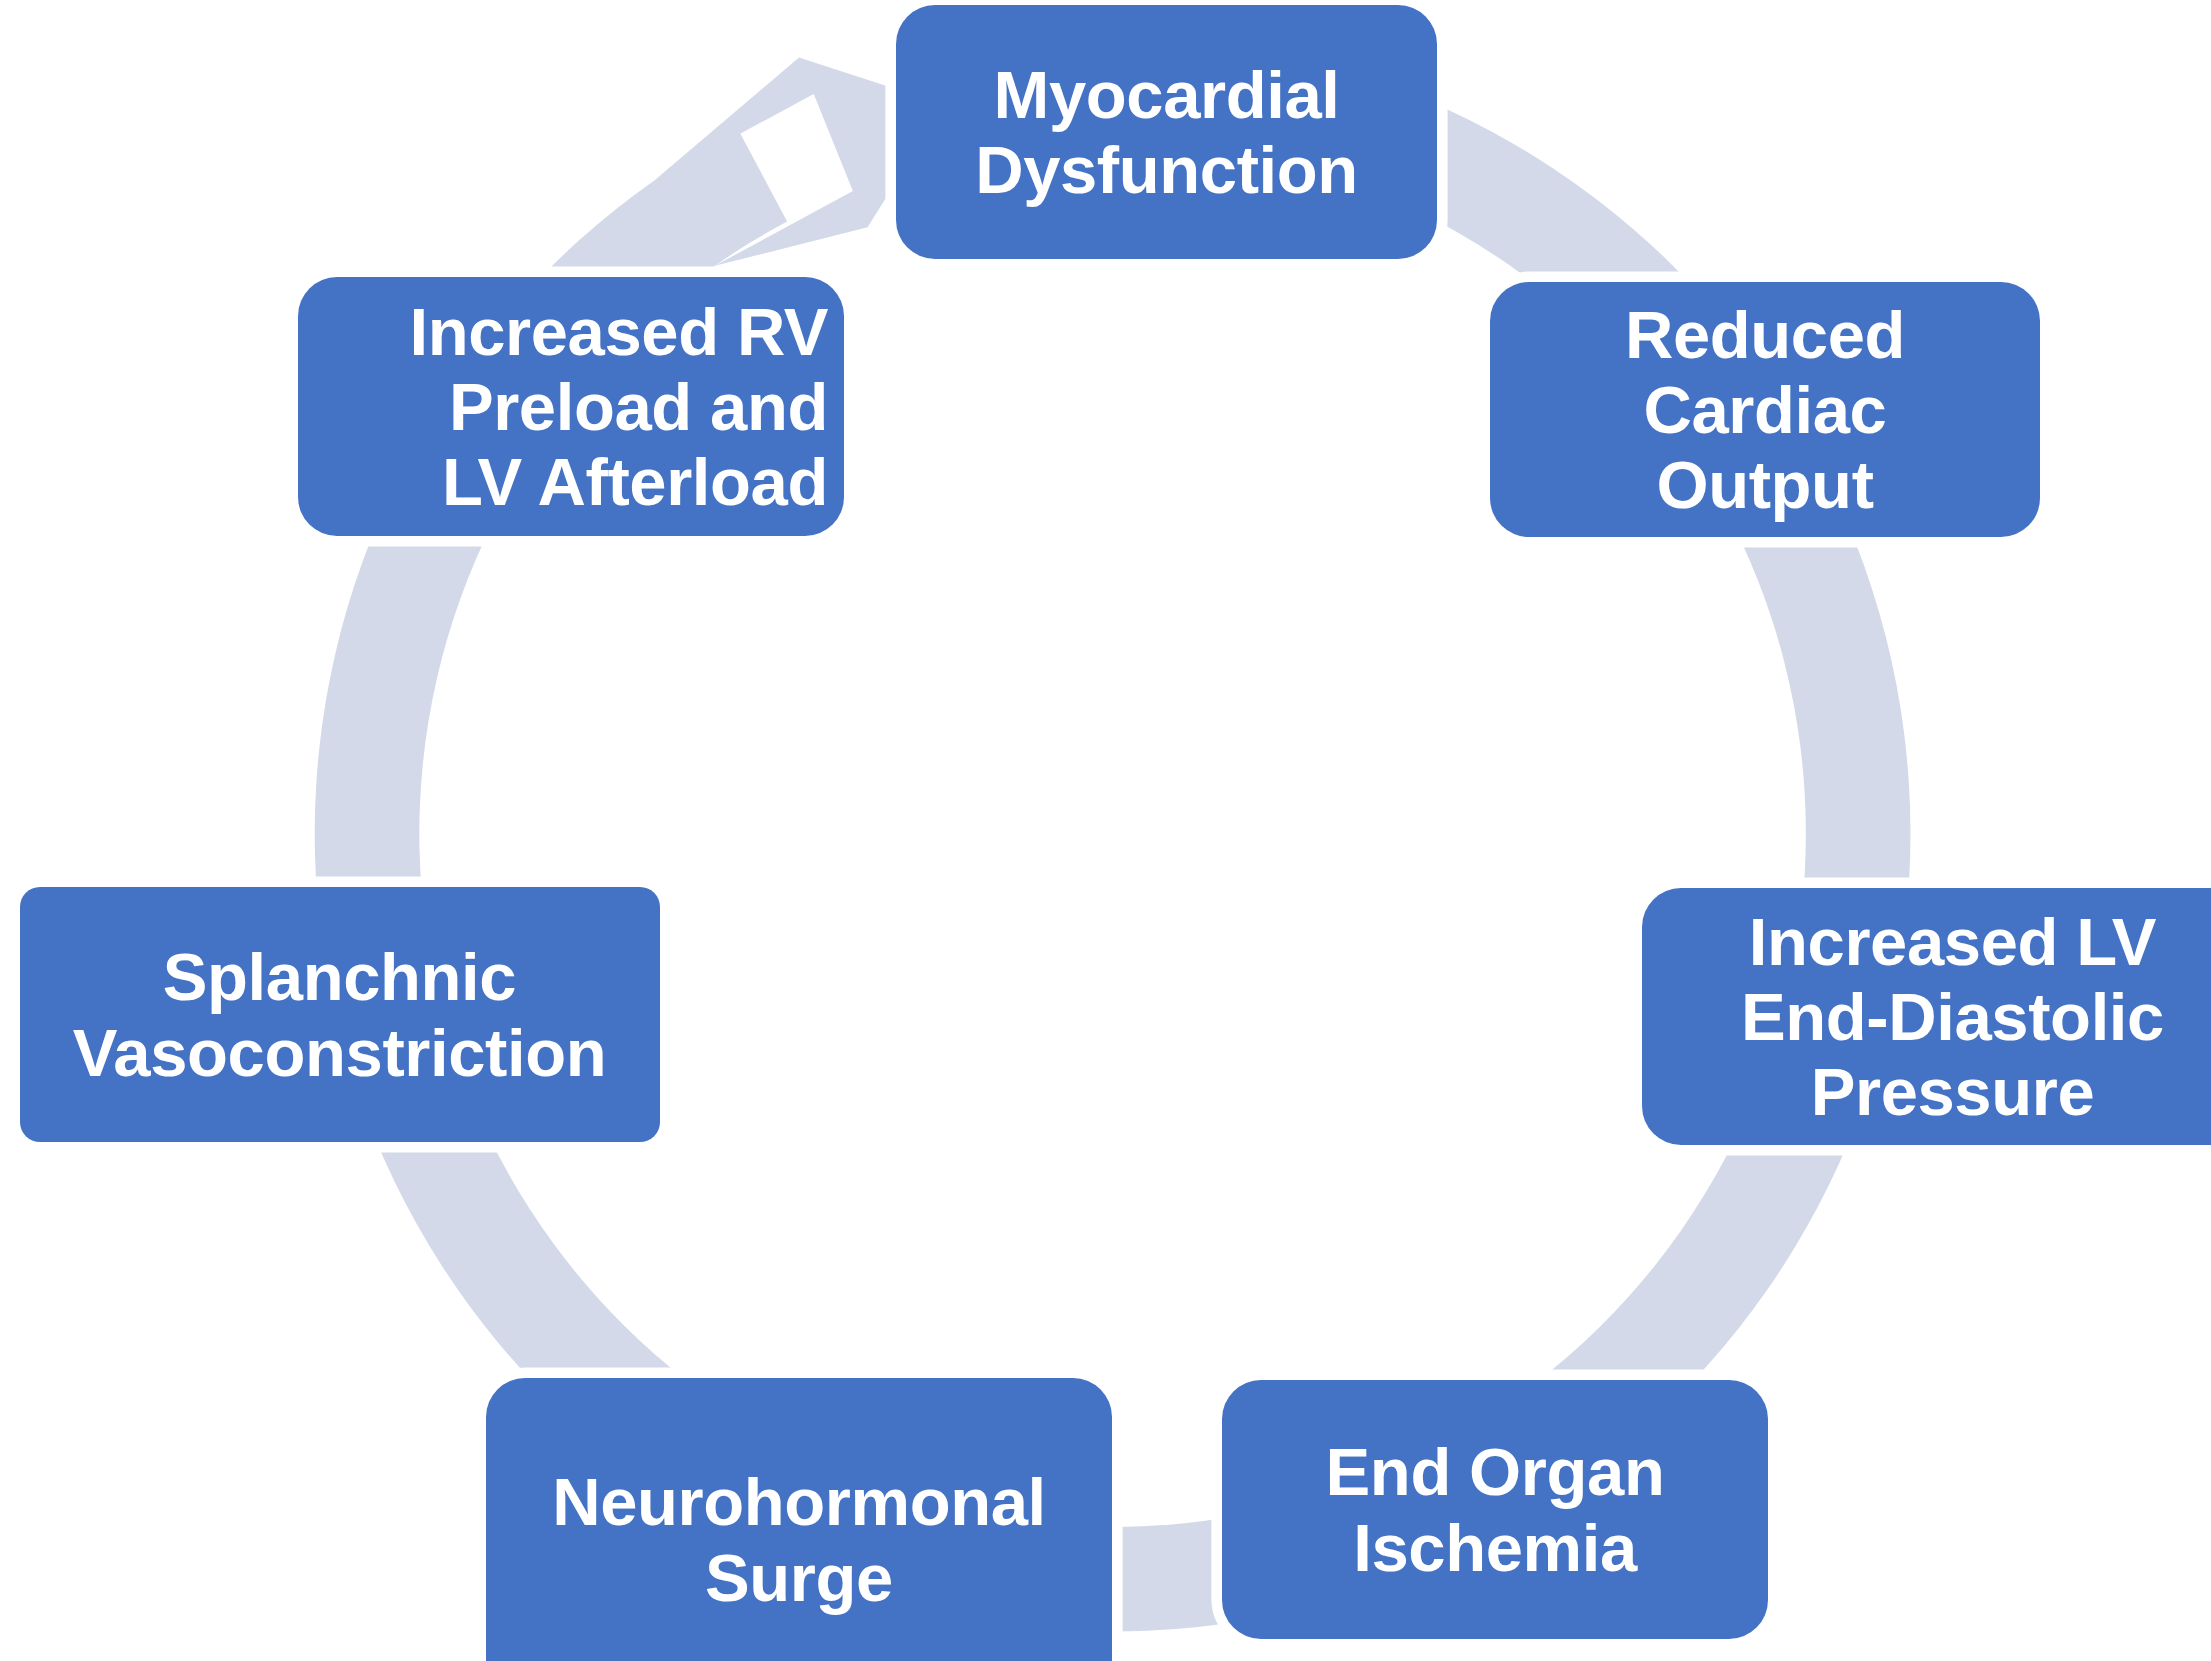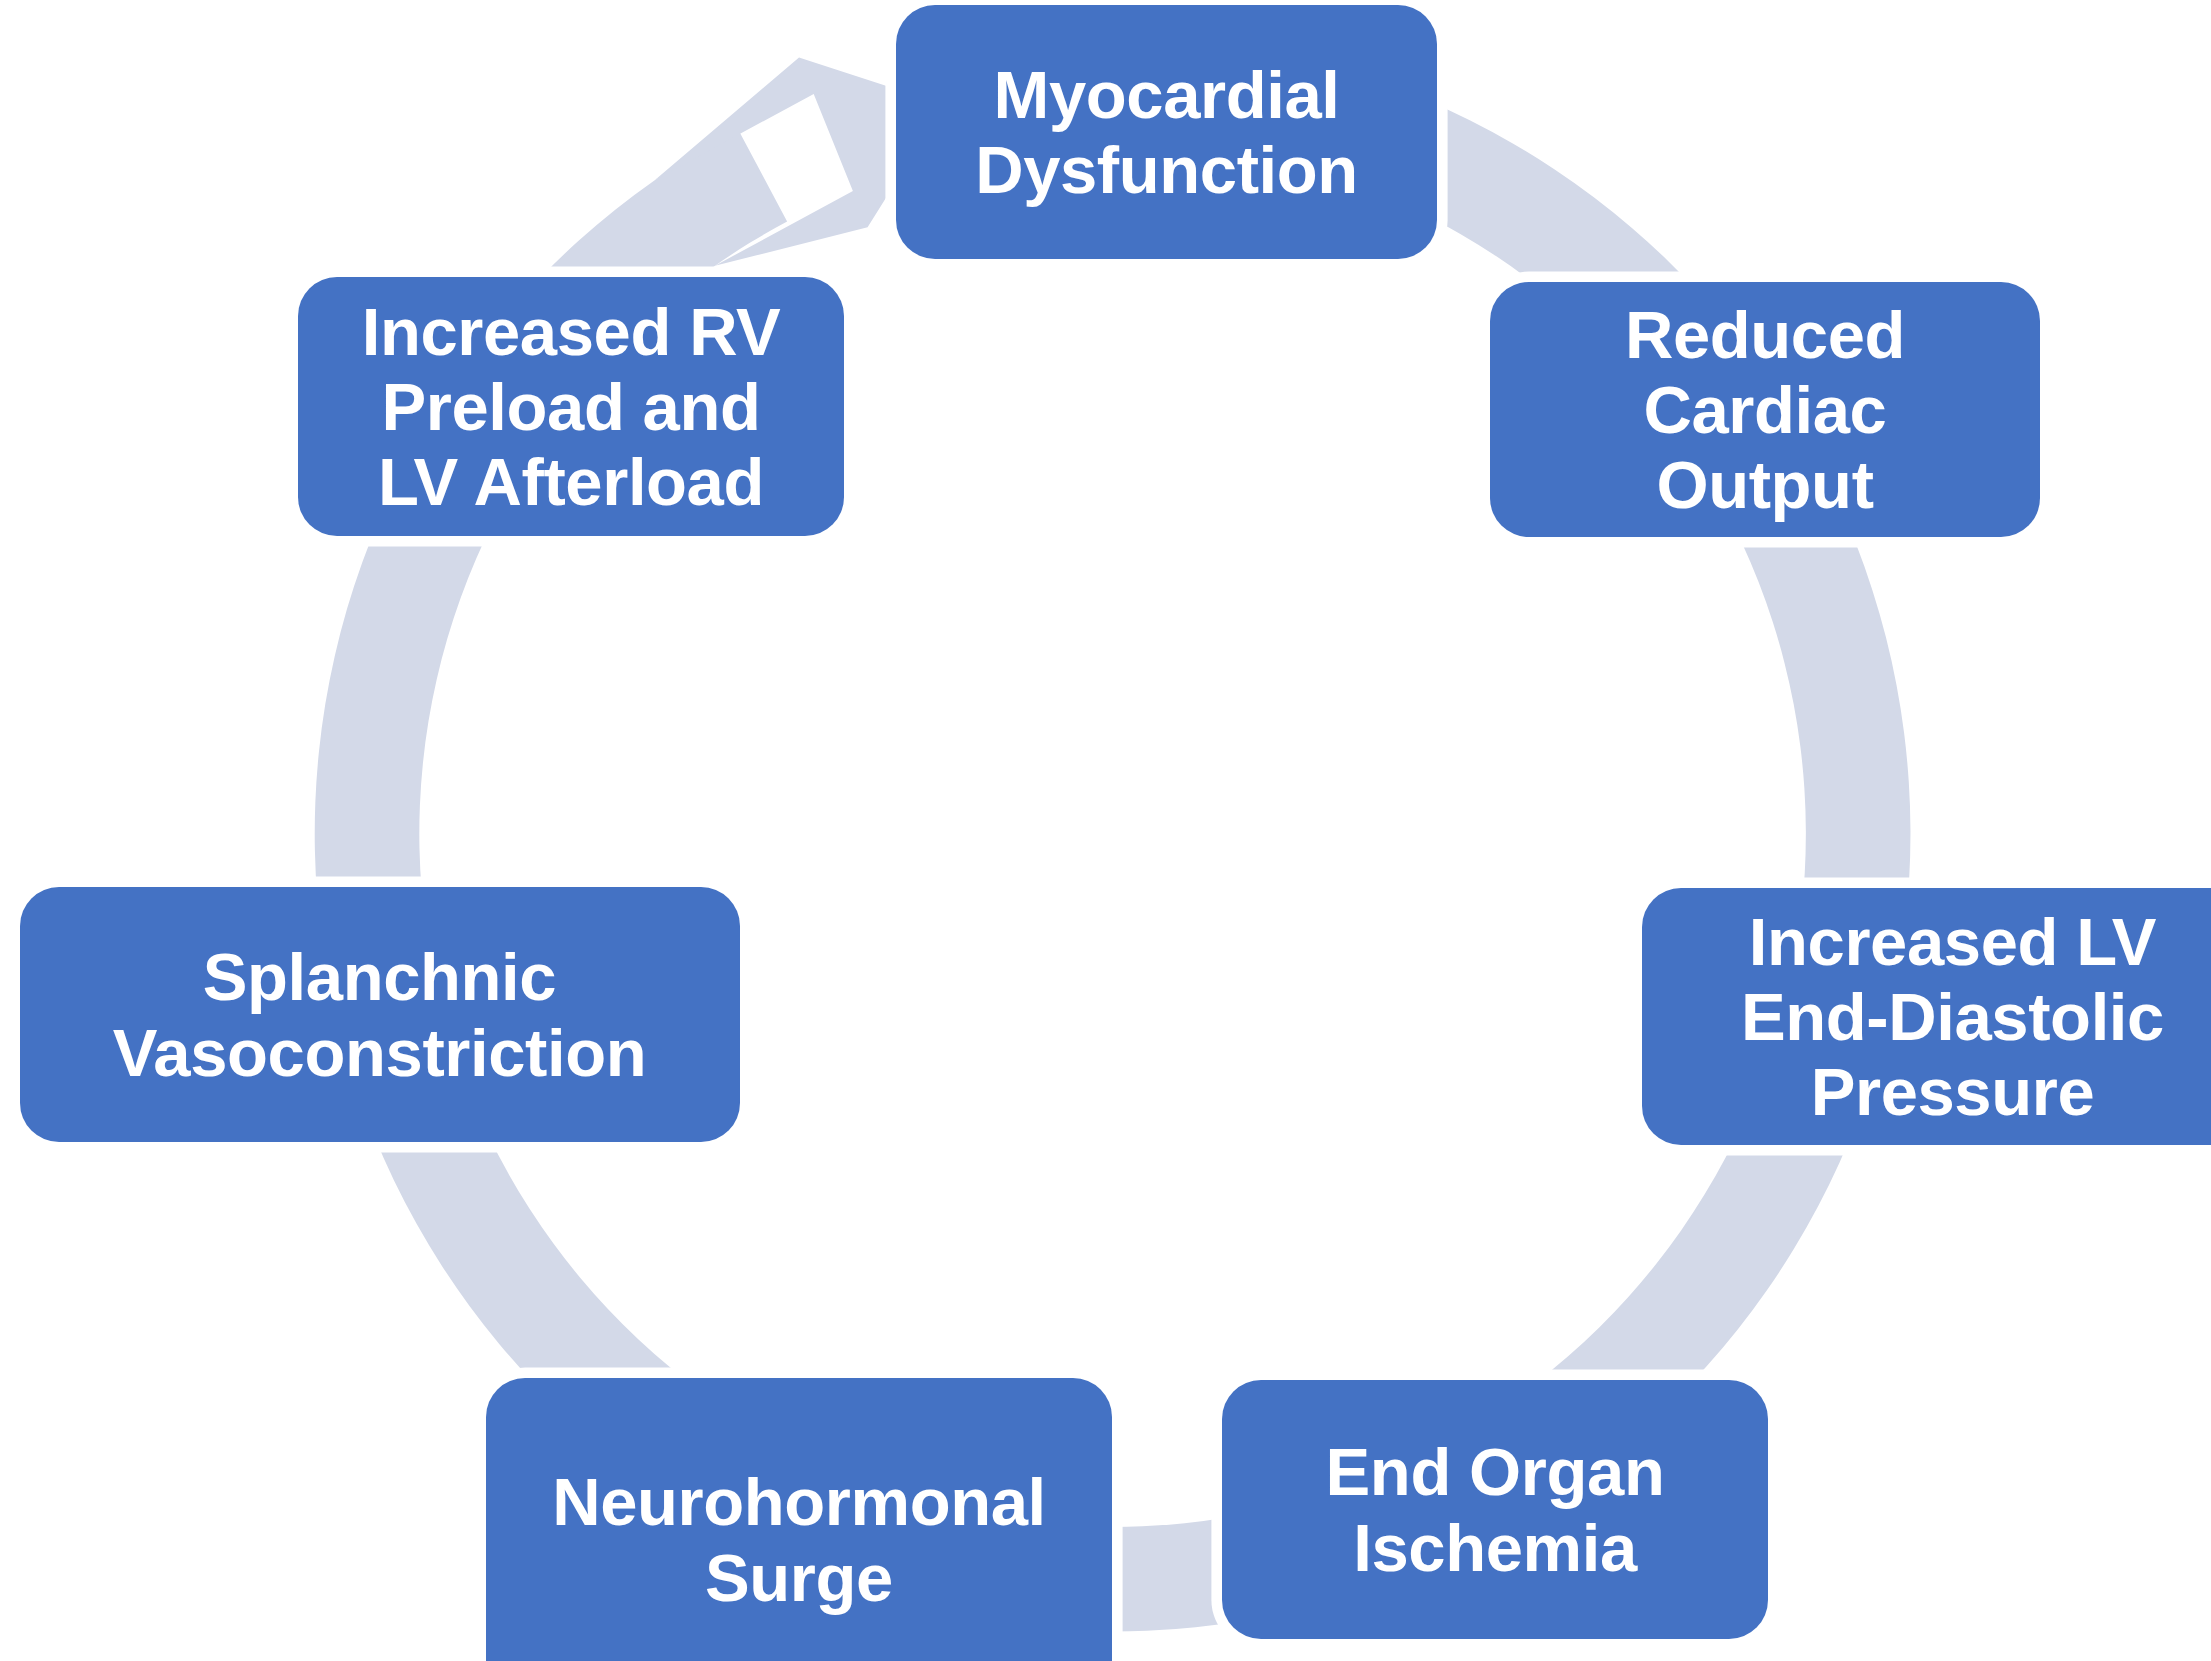--- a/index.html
+++ b/index.html
@@ -46,22 +46,22 @@
     display: block;
     width: 100%;
   }
 
   
   #node-0 { left: 896px; top: 5.3px;    width: 541px; height: 254px; }
   #node-1 { left: 1490px; top: 282px;  width: 550px; height: 255px; justify-content: center; }
   #node-2 { left: 1642px; top: 888px; width: 621px; height: 257px; }
   #node-3 { left: 1222px; top: 1380px; width: 546px; height: 259px; }
   #node-4 { left: 486px;  top: 1378px; width: 626px; height: 323px; }
-  #node-5 { left: 19.5px;   top: 887px; width: 720px; height: 255px; }
-  #node-6 { left: 298px;  top: 277px;  width: 546px; height: 259px; }
+  #node-5 { left: 19.5px;   top: 887px; width: 640px; height: 255px; border-radius: 20px; }
+  #node-6 { left: 298px;  top: 277px;  width: 546px; height: 259px; text-align: right; }
 </style>
 </head>
 <body>
 
 <div id="stage">
 
   <svg id="cycle-svg" viewBox="0 0 2494 1874" aria-hidden="true">
       <path d="M 1176.5598315271077 43.42477171742905 A 900 900 0 1 1 832.4755934926984 145.3471664269657 L 887.8732379014334 249.53498238431905 A 782 782 0 1 0 1186.8442091713312 160.975746092255 Z" fill="#D3D9E8"></path>
       <path d="M 1065.1525576864954 117.68038382450072 L 901.2777241670251 64.50664532531096 L 738.7812072840587 202.7631601399072 L 917.8540659256792 105.53453088989136 L 962.0576439487568 214.9422257287722 L 806.4632267734821 299.42310136600827 L 978.6339857074108 255.9701112933526 Z" fill="#D3D9E8"></path>
     </svg>

